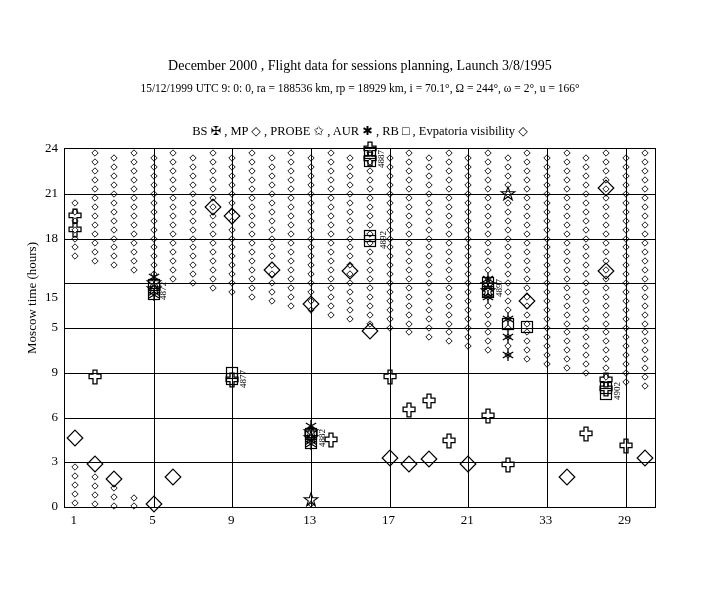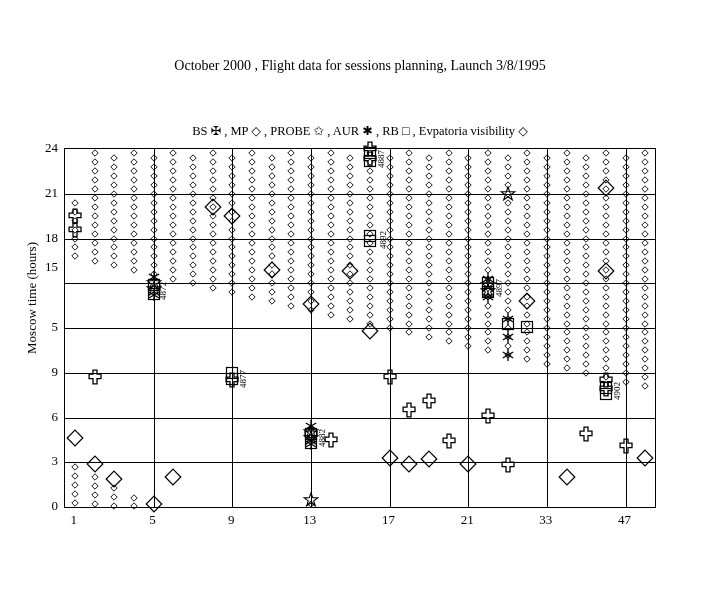--- a/index.html
+++ b/index.html
@@ -78,49 +78,50 @@
     transform-origin:left top;white-space:nowrap;
   }
 </style>
 </head>
 <body>
 
 <div class="page">
 
 
 
-  <div class="title-sub2">October 2000 ,  Flight data for sessions planning,  Launch 3/8/1995</div>
+  <div class="title-sub2">December 2000 ,  Flight data for sessions planning,  Launch 3/8/1995</div>
 
+  <div class="title-orb">15/12/1999 UTC  9: 0: 0, ra = 188536 km, rp =  18929 km, i = 70.1°, Ω = 244°, ω =   2°, u = 166°</div>
 
 
   <div class="title-legend">BS ✠ ,  MP ◇ ,  PROBE ✩ ,  AUR ✱ ,  RB □ ,  Evpatoria visibility ◇</div>
 
   <div class="ylabel">Moscow time (hours)</div>
 
 
   <div id="ytick-holder">
       <div class="ytick" style="top: 506px; right: 662px;">0</div>
       <div class="ytick" style="top: 461.25px; right: 662px;">3</div>
       <div class="ytick" style="top: 416.5px; right: 662px;">6</div>
       <div class="ytick" style="top: 371.75px; right: 662px;">9</div>
       <div class="ytick" style="top: 327px; right: 662px;">5</div>
-      <div class="ytick" style="top: 267px; right: 662px; font-family: Liberation Serif, serif;">15</div>
+      <div class="ytick" style="top: 297px; right: 662px; font-family: Liberation Serif, serif;">15</div>
       <div class="ytick" style="top: 237.5px; right: 662px;">18</div>
       <div class="ytick" style="top: 192.75px; right: 662px;">21</div>
       <div class="ytick" style="top: 148px; right: 662px;">24</div>
     </div>
   <div id="xtick-holder">
       <div class="xtick" style="left: 53.8333px;">1</div>
       <div class="xtick" style="left: 132.5px;">5</div>
       <div class="xtick" style="left: 211.167px;">9</div>
       <div class="xtick" style="left: 289.833px;">13</div>
       <div class="xtick" style="left: 368.5px;">17</div>
       <div class="xtick" style="left: 447.167px;">21</div>
       <div class="xtick" style="left: 525.833px;">33</div>
-      <div class="xtick" style="left: 604.5px;">47</div>
+      <div class="xtick" style="left: 604.5px;">29</div>
     </div>
 
   <div class="plot" id="plot">
       <div class="gridline-h" style="top: 313.25px;"></div>
       <div class="gridline-h" style="top: 268.5px;"></div>
       <div class="gridline-h" style="top: 223.75px;"></div>
       <div class="gridline-h" style="top: 179px;"></div>
       <div class="gridline-h" style="top: 134.25px;"></div>
       <div class="gridline-h" style="top: 89.5px;"></div>
       <div class="gridline-h" style="top: 44.75px;"></div>

